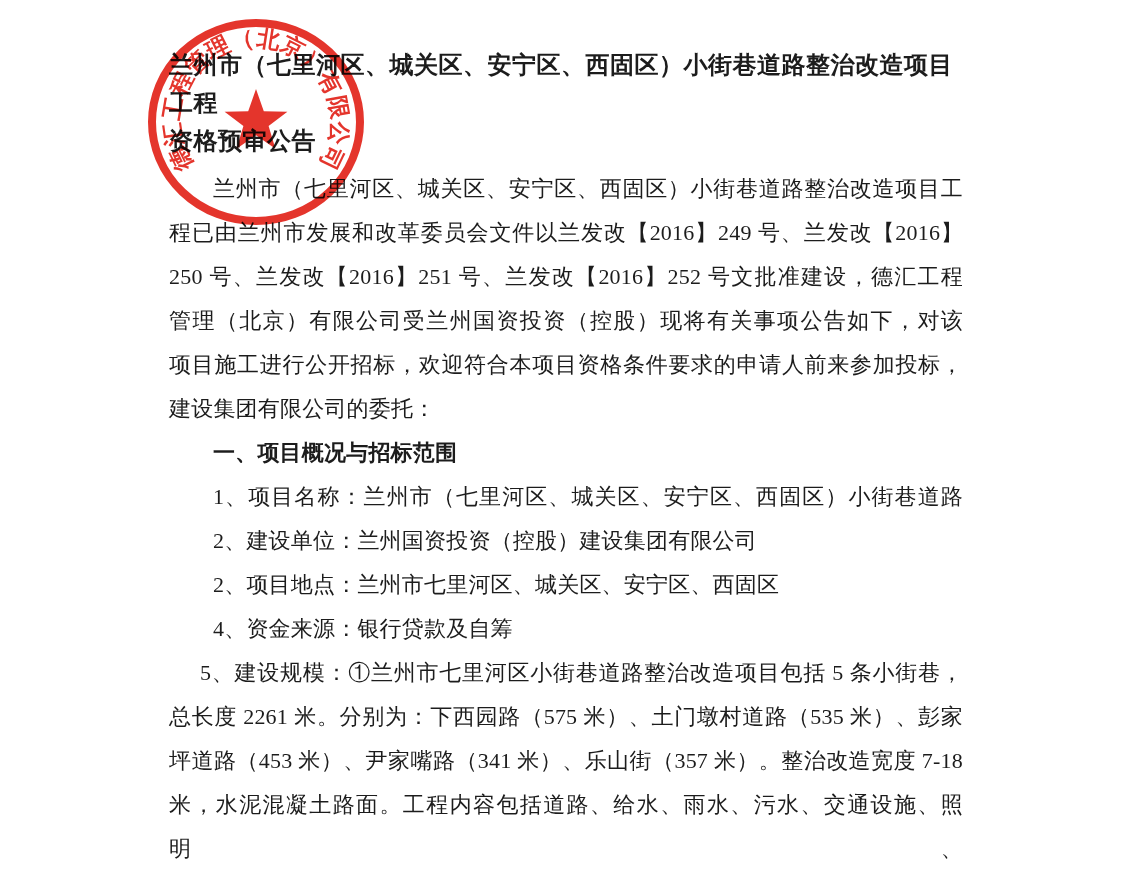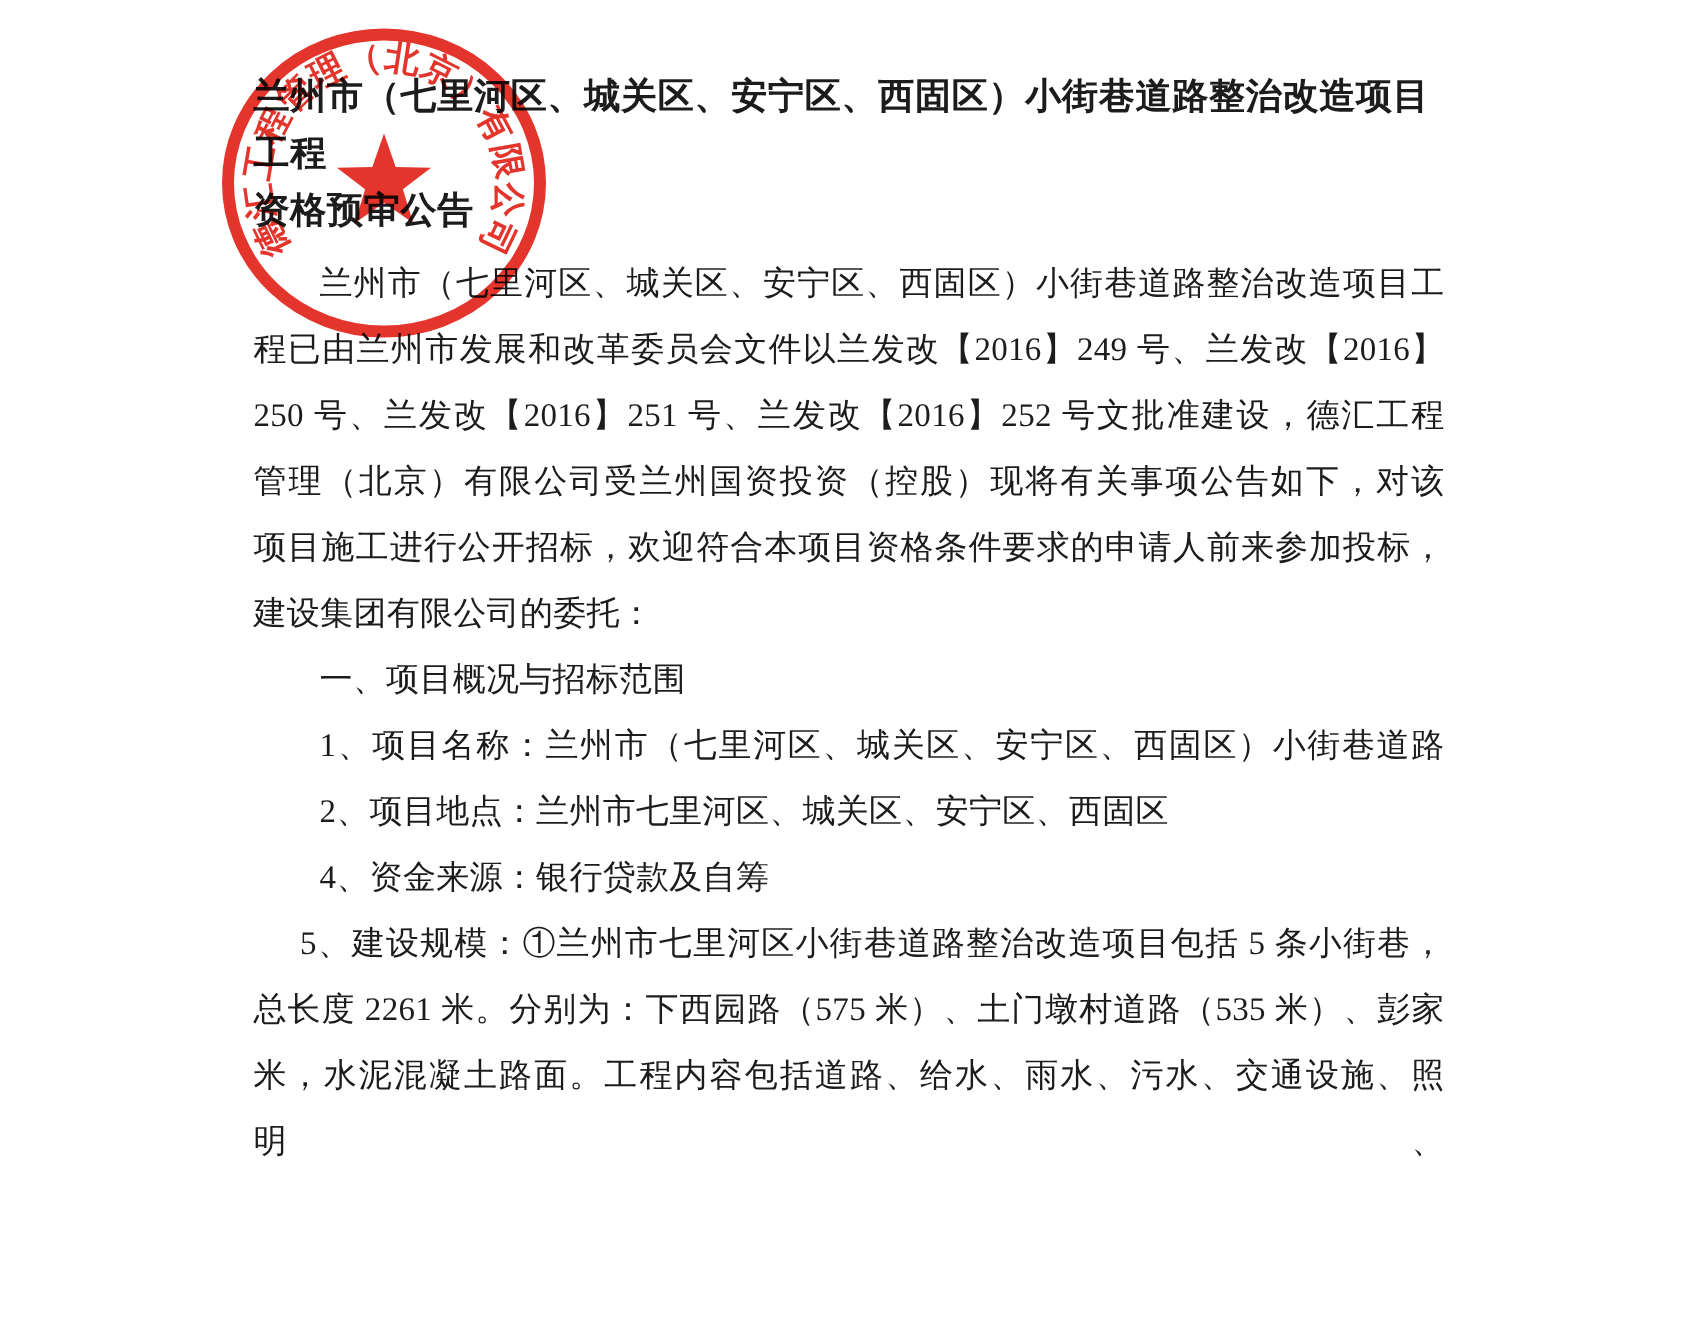--- a/index.html
+++ b/index.html
@@ -30,21 +30,21 @@
   .tline{
     text-align:justify;
     white-space:nowrap;
     letter-spacing:.2px;
   }
   .just{
     white-space:normal;
     text-align-last:justify;
   }
   .ind{text-indent:44px;}
-  .bold{font-weight:normal;}
+  .bold{font-weight:bold;}
   
   .seal{
     position:absolute;
     left:142px;top:13px;
     width:228px;height:218px;
     mix-blend-mode:multiply;
     opacity:.92;
   }
   .seal text{
     font-family:"Liberation Sans","DejaVu Sans",sans-serif;
@@ -69,25 +69,27 @@
       <div class="tline just">程已由兰州市发展和改革委员会文件以兰发改【2016】249 号、兰发改【2016】</div>
       <div class="tline just">250 号、兰发改【2016】251 号、兰发改【2016】252 号文批准建设，德汇工程</div>
       <div class="tline just">管理（北京）有限公司受兰州国资投资（控股）现将有关事项公告如下，对该</div>
       <div class="tline just">项目施工进行公开招标，欢迎符合本项目资格条件要求的申请人前来参加投标，</div>
       <div class="tline">建设集团有限公司的委托：</div>
 
       <div class="tline ind bold">一、项目概况与招标范围</div>
 
       <div class="tline just ind">1、项目名称：兰州市（七里河区、城关区、安宁区、西固区）小街巷道路</div>
 
+      <div class="tline ind">2、建设单位：兰州国资投资（控股）建设集团有限公司</div>
       <div class="tline ind">2、项目地点：兰州市七里河区、城关区、安宁区、西固区</div>
       <div class="tline ind">4、资金来源：银行贷款及自筹</div>
 
       <div class="tline just" style="text-indent:31px;">5、建设规模：①兰州市七里河区小街巷道路整治改造项目包括 5 条小街巷，</div>
       <div class="tline just">总长度 2261 米。分别为：下西园路（575 米）、土门墩村道路（535 米）、彭家</div>
+      <div class="tline just">坪道路（453 米）、尹家嘴路（341 米）、乐山街（357 米）。整治改造宽度 7-18</div>
       <div class="tline just">米，水泥混凝土路面。工程内容包括道路、给水、雨水、污水、交通设施、照明、</div>
 
     </div>
   </div>
 
   <svg class="seal" viewBox="0 0 228 218" aria-hidden="true">
     <defs>
       <path id="sealTextArc" d="M 51.7 152.6 A 76 76 0 1 1 176.3 152.6" fill="none"></path>
     </defs>
     <ellipse cx="114" cy="109" rx="104" ry="99" fill="none" stroke="#e2231a" stroke-width="8"></ellipse>

